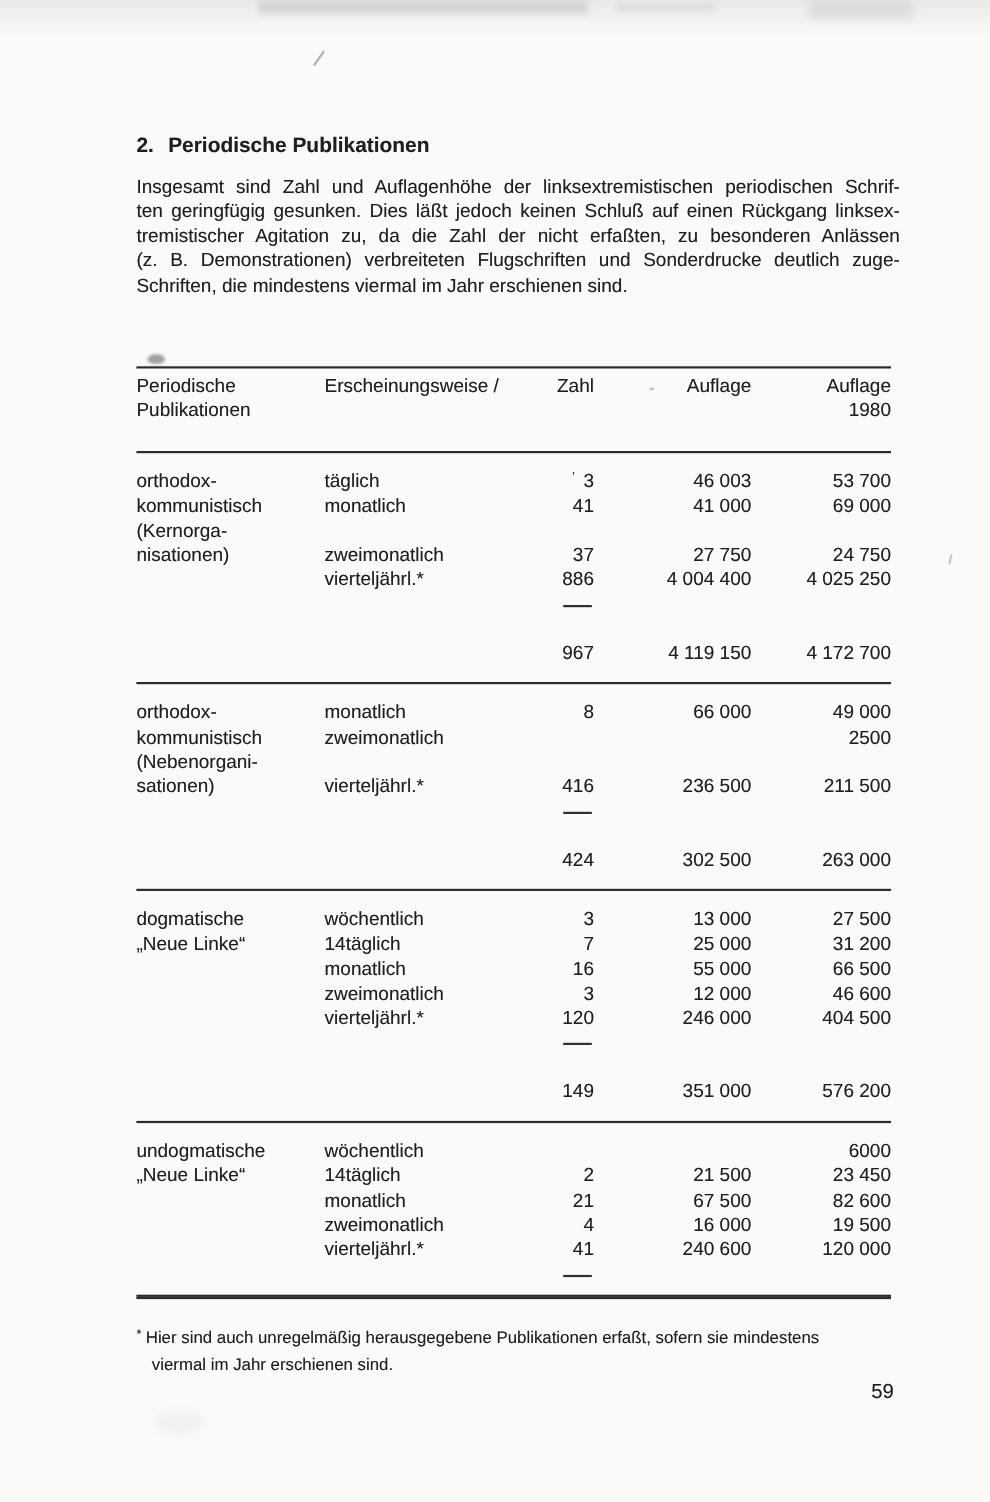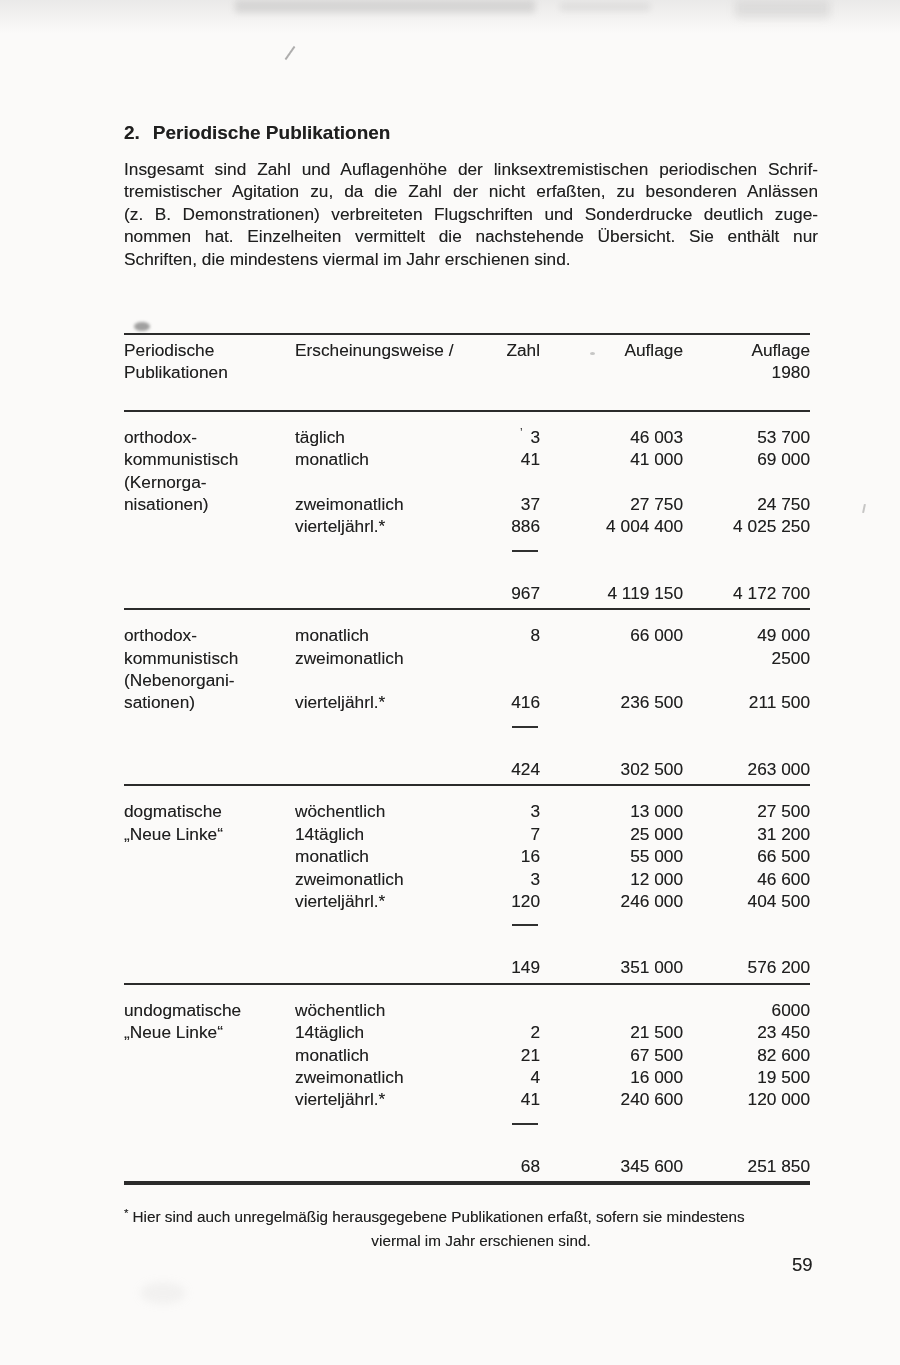--- a/index.html
+++ b/index.html
@@ -30,29 +30,29 @@
   .intro{position:absolute;left:124px;top:158px;width:694px;font-size:17.3px;}
   .iline{line-height:22.4px;text-align:justify;text-align-last:justify;white-space:normal;}
   .iline.last{text-align:right;text-align-last:left;}
 
   .table{position:absolute;left:124px;top:333px;width:686px;font-size:17.3px;}
   .rule{height:2px;background:#2b2b2b;}
   .grid{display:grid;grid-template-columns:171px 160px 85px 143px 127px;}
   .c{white-space:nowrap;line-height:22.4px;}
   .c3,.c4,.c5{text-align:right;}
   .thead{padding-top:4px;padding-bottom:26px;}
-  .tgroup{padding-top:14px;padding-bottom:4px;}
+  .tgroup{padding-top:14px;padding-bottom:16px;}
   .dashrow{height:14px;}
   .dashline{grid-column:3;justify-self:end;width:26px;height:2px;background:#303030;margin:12px 2px 0 0;}
   .subtotal{margin-top:30px;}
   .summe{padding-top:9px;padding-bottom:8px;}
 
   .footnote{position:absolute;left:124px;top:1206px;width:700px;font-size:15.3px;line-height:22.5px;}
   .fn-marker{font-size:11.5px;position:relative;top:-5px;margin-right:4px;}
-  .fn-line2{margin-left:14px;text-align:center;}
+  .fn-line2{margin-left:14px;}
 
   .pageno{position:absolute;left:792px;top:1254px;font-size:18.5px;}
 </style>
 </head>
 <body>
 
 <div class="page">
   <div class="top-shade"></div>
   <div class="art a-ghost1"></div>
   <div class="art a-ghost2"></div>
@@ -63,23 +63,23 @@
   <div class="art a-tick1"></div>
   <div class="art a-dot1"></div>
   <div class="art a-smear"></div>
 
   <div class="heading">
     <span class="hnum">2.</span><span>Periodische Publikationen</span>
   </div>
 
   <div class="intro">
       <div class="iline">Insgesamt sind Zahl und Auflagenhöhe der linksextremistischen periodischen Schrif-</div>
+      <div class="iline">ten geringfügig gesunken. Dies läßt jedoch keinen Schluß auf einen Rückgang linksex-</div>
       <div class="iline">tremistischer Agitation zu, da die Zahl der nicht erfaßten, zu besonderen Anlässen</div>
       <div class="iline">(z. B. Demonstrationen) verbreiteten Flugschriften und Sonderdrucke deutlich zuge-</div>
-      <div class="iline">nommen hat. Einzelheiten vermittelt die nachstehende Übersicht. Sie enthält nur</div>
       <div class="iline last">Schriften, die mindestens viermal im Jahr erschienen sind.</div>
     </div>
 
   <div class="table">
     <div class="rule"></div>
     <div class="grid thead">
       <div class="c c1">
         <div>Periodische</div>
         <div>Publikationen</div>
       </div>
@@ -263,27 +263,20 @@
           <div class="grid trow">
             <div class="c c1"></div>
             <div class="c c2">vierteljährl.*</div>
             <div class="c c3">41</div>
             <div class="c c4">240 600</div>
             <div class="c c5">120 000</div>
           </div>
           <div class="grid dashrow">
             <div class="dashline"></div>
           </div>
-          <div class="grid subtotal">
-            <div class="c c1"></div>
-            <div class="c c2"></div>
-            <div class="c c3">68</div>
-            <div class="c c4">345 600</div>
-            <div class="c c5">251 850</div>
-          </div>
         </div>
         <div class="rule"></div>
       </div>
 
     <div class="rule"></div>
   </div>
 
   <div class="footnote">
     <div>
       <span class="fn-marker">*</span><span>Hier sind auch unregelmäßig herausgegebene Publikationen erfaßt, sofern sie mindestens</span>

